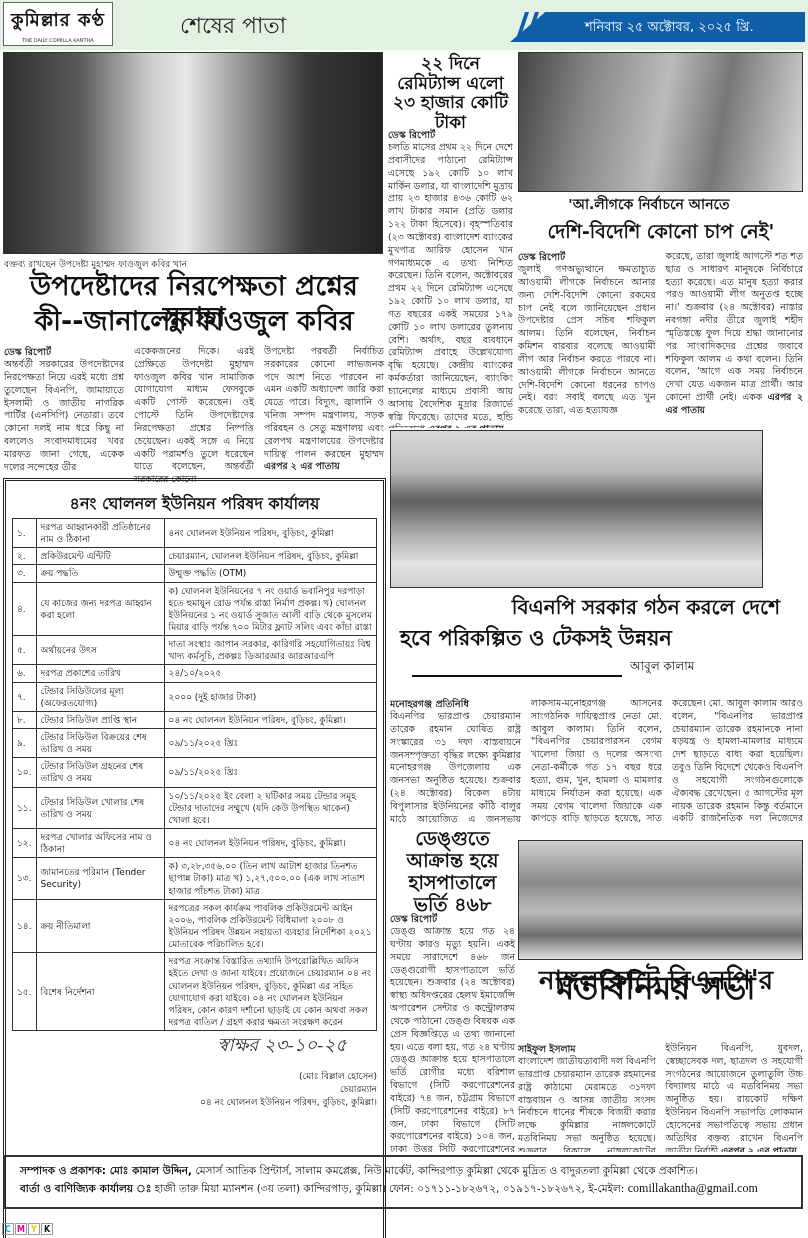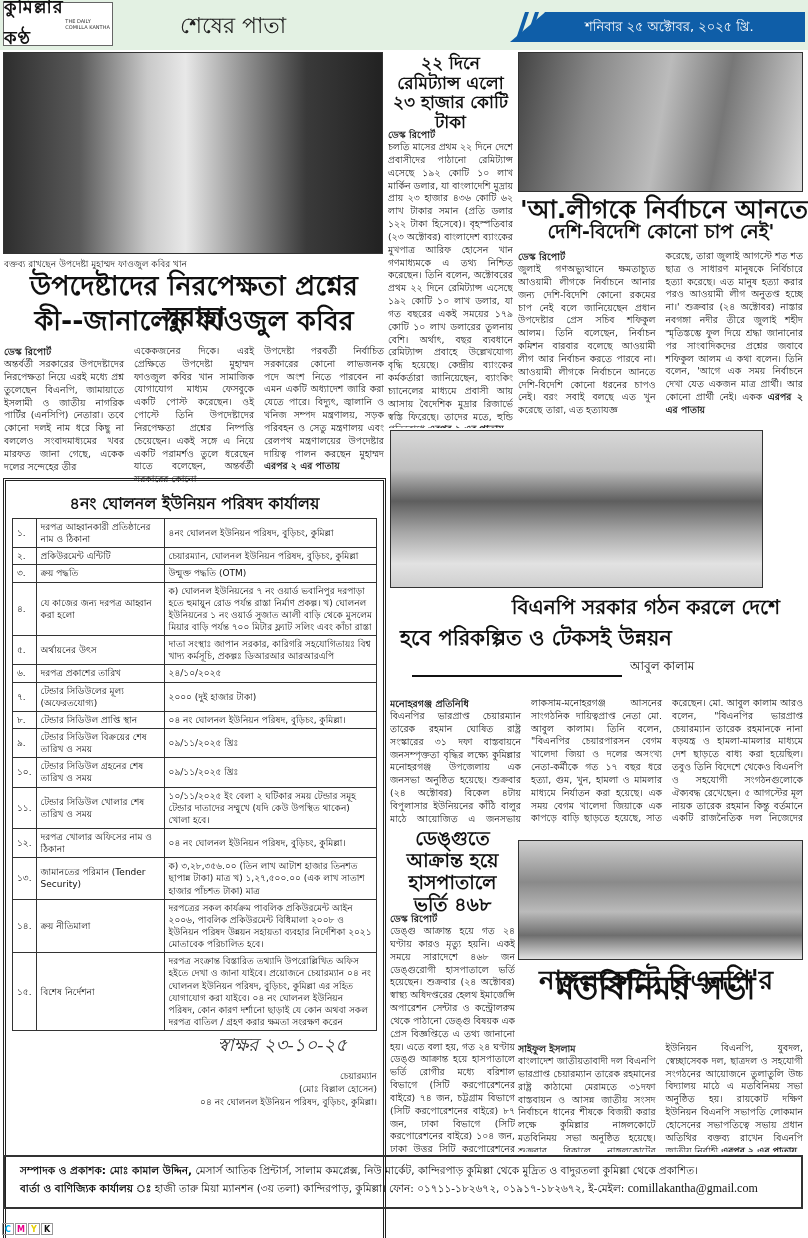--- a/index.html
+++ b/index.html
@@ -1,19 +1,19 @@
 <!DOCTYPE html>
 <html><head>
 <meta charset="utf-8">
 <style>
 *{box-sizing:border-box;margin:0;padding:0}
 body{width:808px;height:1238px;background:#fff;font-family:"DejaVu Sans",sans-serif;color:#111;position:relative;overflow:hidden}
 .abs{position:absolute}
 .masthead{left:0;top:0;width:808px;height:50px;background:#e3f1e3}
-.logo{left:3px;top:2px;width:110px;height:44px;border:1px solid #666;background:#fff;display:flex;align-items:center;justify-content:center;flex-direction:row}
+.logo{left:3px;top:2px;width:110px;height:44px;border:1px solid #666;background:#fff;display:flex;align-items:center;justify-content:center;flex-direction:column}
 .logo .nm{font-size:18px;font-weight:bold;color:#111;letter-spacing:1px;font-family:"DejaVu Serif",serif}
 .logo .sub{font-size:5px;color:#333}
 .section-title{left:180px;top:8px;font-size:22px;color:#222;font-family:"DejaVu Sans",sans-serif}
 .date-band{left:510px;top:12px;width:295px;height:30px;background:#0f5ea8;clip-path:polygon(12% 0,100% 0,100% 100%,0 100%)}
 .stripes{left:505px;top:12px;width:60px;height:30px}
 .date-text{left:585px;top:17px;font-size:13px;color:#fff}
 .photo{background:linear-gradient(135deg,#6a6a6a,#cfcfcf 40%,#555 70%,#999);border:1px solid #333}
 .caption{font-size:9px;color:#222}
 .hl{font-weight:bold;color:#111;text-align:center;line-height:1.15}
 .byline{font-size:9.5px;font-weight:bold}
@@ -64,21 +64,21 @@
   <div class="body"><span>উপদেষ্টা পরবর্তী নির্বাচিত সরকারের কোনো লাভজনক পদে অংশ নিতে পারবেন না এমন একটি অধ্যাদেশ জারি করা যেতে পারে। বিদ্যুৎ, জ্বালানি ও খনিজ সম্পদ মন্ত্রণালয়, সড়ক পরিবহন ও সেতু মন্ত্রণালয় এবং রেলপথ মন্ত্রণালয়ের উপদেষ্টার দায়িত্ব পালন করছেন মুহাম্মদ</span> <span class="jump">এরপর ২ এর পাতায়</span></div>
 </div>
 
 <div class="abs hl" style="left:388px;top:54px;width:125px;font-size:17px">২২ দিনে রেমিট্যান্স এলো ২৩ হাজার কোটি টাকা</div>
 <div class="abs body" style="left:388px;top:128px;width:125px;height:300px;overflow:hidden">
   <div class="byline">ডেস্ক রিপোর্ট</div>
   <span>চলতি মাসের প্রথম ২২ দিনে দেশে প্রবাসীদের পাঠানো রেমিট্যান্স এসেছে ১৯২ কোটি ১০ লাখ মার্কিন ডলার, যা বাংলাদেশি মুদ্রায় প্রায় ২৩ হাজার ৪৩৬ কোটি ৬২ লাখ টাকার সমান (প্রতি ডলার ১২২ টাকা হিসেবে)। বৃহস্পতিবার (২৩ অক্টোবর) বাংলাদেশ ব্যাংকের মুখপাত্র আরিফ হোসেন খান গণমাধ্যমকে এ তথ্য নিশ্চিত করেছেন। তিনি বলেন, অক্টোবরের প্রথম ২২ দিনে রেমিট্যান্স এসেছে ১৯২ কোটি ১০ লাখ ডলার, যা গত বছরের একই সময়ের ১৭৯ কোটি ১০ লাখ ডলারের তুলনায় বেশি। অর্থাৎ, বছর ব্যবধানে রেমিট্যান্স প্রবাহে উল্লেখযোগ্য বৃদ্ধি হয়েছে। কেন্দ্রীয় ব্যাংকের কর্মকর্তারা জানিয়েছেন, ব্যাংকিং চ্যানেলের মাধ্যমে প্রবাসী আয় আসায় বৈদেশিক মুদ্রার রিজার্ভে স্বস্তি ফিরেছে। তাদের মতে, হুন্ডি প্রতিরোধে</span> <span class="jump">এরপর ২ এর পাতায়</span>
 </div>
 
 <div class="abs photo" style="left:518px;top:52px;width:285px;height:140px;background:linear-gradient(100deg,#444 0%,#888 25%,#bbb 50%,#777 70%,#d9d9d9 100%)"></div>
-<div class="abs hl" style="left:519px;top:196px;width:290px;font-size:25px">'আ.লীগকে নির্বাচনে আনতে</div>
+<div class="abs hl" style="left:504px;top:196px;width:290px;font-size:14px">'আ.লীগকে নির্বাচনে আনতে</div>
 <div class="abs hl" style="left:516px;top:221px;width:290px;font-size:19px">দেশি-বিদেশি কোনো চাপ নেই'</div>
 <div class="abs cols2" style="left:518px;top:250px;width:285px;height:178px;overflow:hidden">
   <div class="body"><div class="byline">ডেস্ক রিপোর্ট</div><span>জুলাই গণঅভ্যুত্থানে ক্ষমতাচ্যুত আওয়ামী লীগকে নির্বাচনে আনার জন্য দেশি-বিদেশি কোনো রকমের চাপ নেই বলে জানিয়েছেন প্রধান উপদেষ্টার প্রেস সচিব শফিকুল আলম। তিনি বলেছেন, নির্বাচন কমিশন বারবার বলেছে আওয়ামী লীগ আর নির্বাচন করতে পারবে না। আওয়ামী লীগকে নির্বাচনে আনতে দেশি-বিদেশি কোনো ধরনের চাপও নেই। বরং সবাই বলছে এত খুন করেছে তারা, এত হত্যাযজ্ঞ</span></div>
   <div class="body"><span>করেছে, তারা জুলাই আগস্টে শত শত ছাত্র ও সাধারণ মানুষকে নির্বিচারে হত্যা করেছে। এত মানুষ হত্যা করার পরও আওয়ামী লীগ অনুতপ্ত হচ্ছে না।' শুক্রবার (২৪ অক্টোবর) নাস্তার নবগঙ্গা নদীর তীরে জুলাই শহীদ স্মৃতিস্তম্ভে ফুল দিয়ে শ্রদ্ধা জানানোর পর সাংবাদিকদের প্রশ্নের জবাবে শফিকুল আলম এ কথা বলেন। তিনি বলেন, 'আগে এক সময় নির্বাচনে দেখা যেত একজন মাত্র প্রার্থী। আর কোনো প্রার্থী নেই। একক</span> <span class="jump">এরপর ২ এর পাতায়</span></div>
 </div>
 
 <div class="abs photo" style="left:390px;top:430px;width:373px;height:158px;background:linear-gradient(180deg,#d8d8d8 0%,#bdbdbd 25%,#5e5e5e 45%,#a7a7a7 65%,#e2e2e2 85%,#cfcfcf 100%)"></div>
 <div class="abs hl" style="left:390px;top:596px;width:390px;font-size:20px;text-align:right">বিএনপি সরকার গঠন করলে দেশে</div>
 <div class="abs hl" style="left:400px;top:626px;width:380px;font-size:21px;text-align:left">হবে পরিকল্পিত ও টেকসই উন্নয়ন</div>
 <div class="abs rule" style="left:412px;top:675px;width:210px;border-top:2px solid #111"></div>
@@ -179,22 +179,22 @@
         </tr>
         <tr>
           <td class="n">১৫.</td>
           <td class="l">বিশেষ নির্দেশনা</td>
           <td>দরপত্র সংক্রান্ত বিস্তারিত তথ্যাদি উপরোল্লিখিত অফিস হইতে দেখা ও জানা যাইবে। প্রয়োজনে চেয়ারম্যান ০৪ নং ঘোলনল ইউনিয়ন পরিষদ, বুড়িচং, কুমিল্লা এর সহিত যোগাযোগ করা যাইবে। ০৪ নং ঘোলনল ইউনিয়ন পরিষদ, কোন কারণ দর্শানো ছাড়াই যে কোন অথবা সকল দরপত্র বাতিল / গ্রহণ করার ক্ষমতা সংরক্ষণ করেন</td>
         </tr>
       </tbody>
   </table>
   <div class="sigmark">স্বাক্ষর ২৩-১০-২৫</div>
   <div class="sig">
+    <div>(মোঃ বিল্লাল হোসেন)</div>
     <div>চেয়ারম্যান</div>
-    <div>(মোঃ বিল্লাল হোসেন)</div>
     <div>০৪ নং ঘোলনল ইউনিয়ন পরিষদ, বুড়িচং, কুমিল্লা।</div>
   </div>
 </div>
 
 <div class="abs footer">
   <div><b>সম্পাদক ও প্রকাশক: মোঃ কামাল উদ্দিন,</b> <span>মেসার্স আতিক প্রিন্টার্স, সালাম কমপ্লেক্স, নিউ মার্কেট, কান্দিরপাড় কুমিল্লা থেকে মুদ্রিত ও বাদুরতলা কুমিল্লা থেকে প্রকাশিত।</span></div>
   <div><b>বার্তা ও বাণিজ্যিক কার্যালয় ঃ</b> <span>হাজী তারু মিয়া ম্যানশন (৩য় তলা) কান্দিরপাড়, কুমিল্লা। ফোন: ০১৭১১-১৮২৬৭২, ০১৯১৭-১৮২৬৭২, ই-মেইল:</span> <span style="font-family:'Liberation Serif',serif;font-size:12px">comillakantha@gmail.com</span></div>
 </div>
 
 <div class="abs cmyk">

